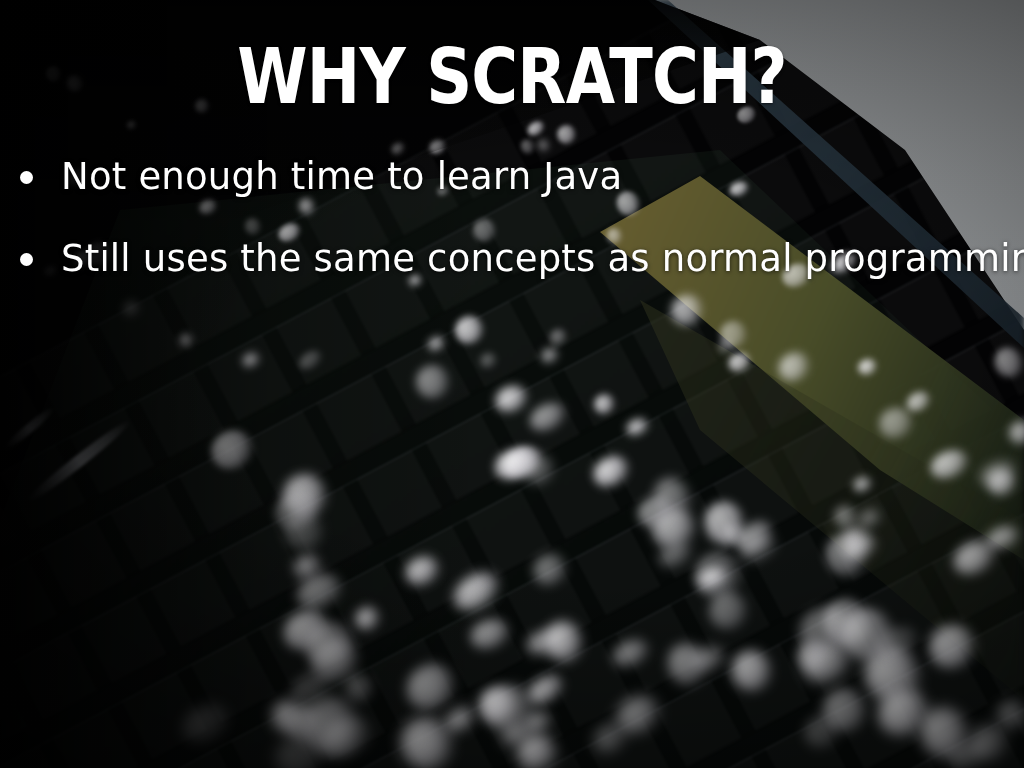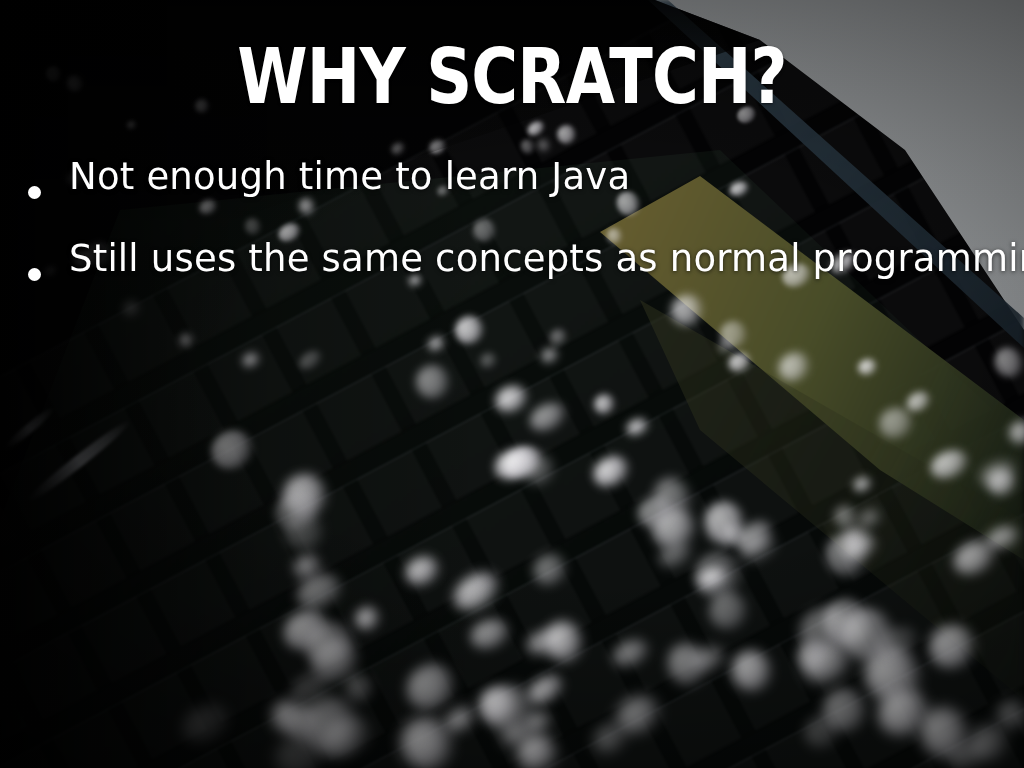--- a/index.html
+++ b/index.html
@@ -150,23 +150,23 @@
   }
 
   .bullet-list {
     position: absolute;
     top: 155px;
     left: 0;
     width: 1024px;
   }
   .bullet-row {
     display: flex;
-    align-items: flex-end;
+    align-items: flex-start;
     margin-bottom: 38px;
-    padding-left: 28px;
+    padding-left: 20px;
   }
   .bullet-dot {
     width: 13px;
     height: 13px;
     border-radius: 50%;
     background: #ffffff;
     margin-top: 16px;
     margin-right: 28px;
     flex: 0 0 auto;
   }

